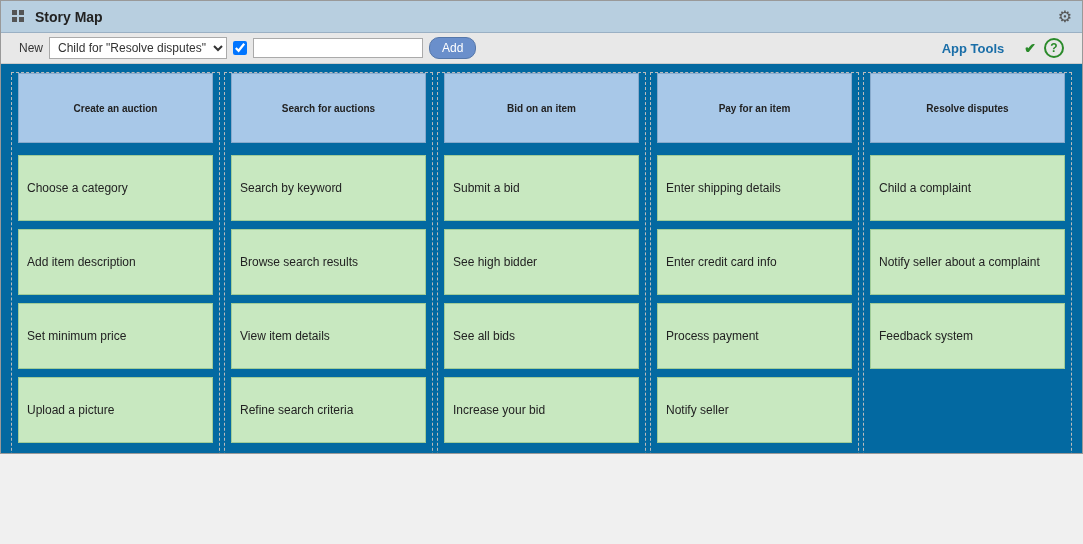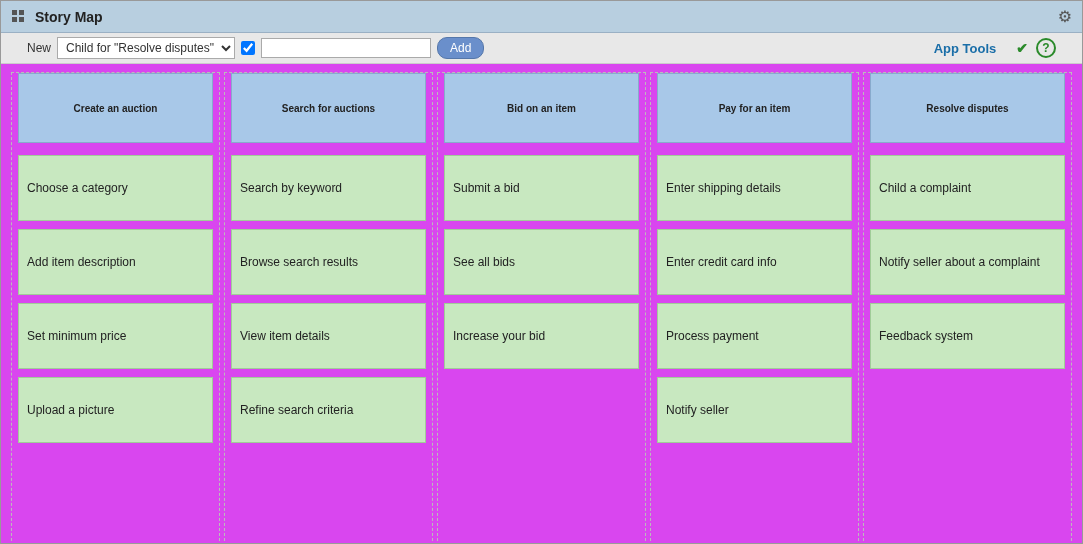--- a/index.html
+++ b/index.html
@@ -6,25 +6,25 @@
     body {
       font-family: Arial, sans-serif;
       font-size: 13px;
       background: #f0f0f0;
       width: 1083px;
       height: 544px;
       overflow: hidden;
     }
     .app-window {
       width: 1083px;
-      height: 544px;
+      height: 454px;
       border: 1px solid #999;
       display: flex;
       flex-direction: column;
-      background: #d946ef;
+      background: #0369a1;
     }
     .title-bar {
       background: #b8cfe0;
       padding: 6px 10px;
       display: flex;
       align-items: center;
       justify-content: space-between;
       border-bottom: 1px solid #9ab0c4;
     }
     .title-bar-left {
@@ -44,21 +44,21 @@
       font-size: 14px;
       color: #222;
     }
     .title-bar-gear {
       color: #555;
       font-size: 16px;
       cursor: pointer;
     }
     .toolbar {
       background: #e8e8e8;
-      padding: 4px 26px;
+      padding: 4px 18px;
       display: flex;
       align-items: center;
       justify-content: space-between;
       border-bottom: 1px solid #ccc;
     }
     .toolbar-left {
       display: flex;
       align-items: center;
       gap: 6px;
     }
@@ -221,20 +221,21 @@
         <div class="column">
           <div class="column-header">Search for auctions</div>
           <div class="story-card">Search by keyword</div>
           <div class="story-card">Browse search results</div>
           <div class="story-card">View item details</div>
           <div class="story-card">Refine search criteria</div>
         </div>
         <div class="column">
           <div class="column-header">Bid on an item</div>
           <div class="story-card">Submit a bid</div>
+          <div class="story-card">See high bidder</div>
           <div class="story-card">See all bids</div>
           <div class="story-card">Increase your bid</div>
         </div>
         <div class="column">
           <div class="column-header">Pay for an item</div>
           <div class="story-card">Enter shipping details</div>
           <div class="story-card">Enter credit card info</div>
           <div class="story-card">Process payment</div>
           <div class="story-card">Notify seller</div>
         </div>

